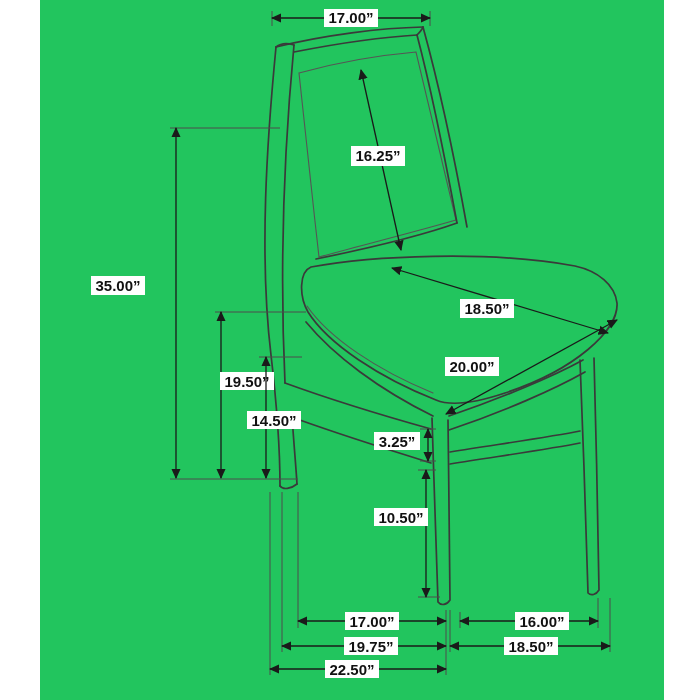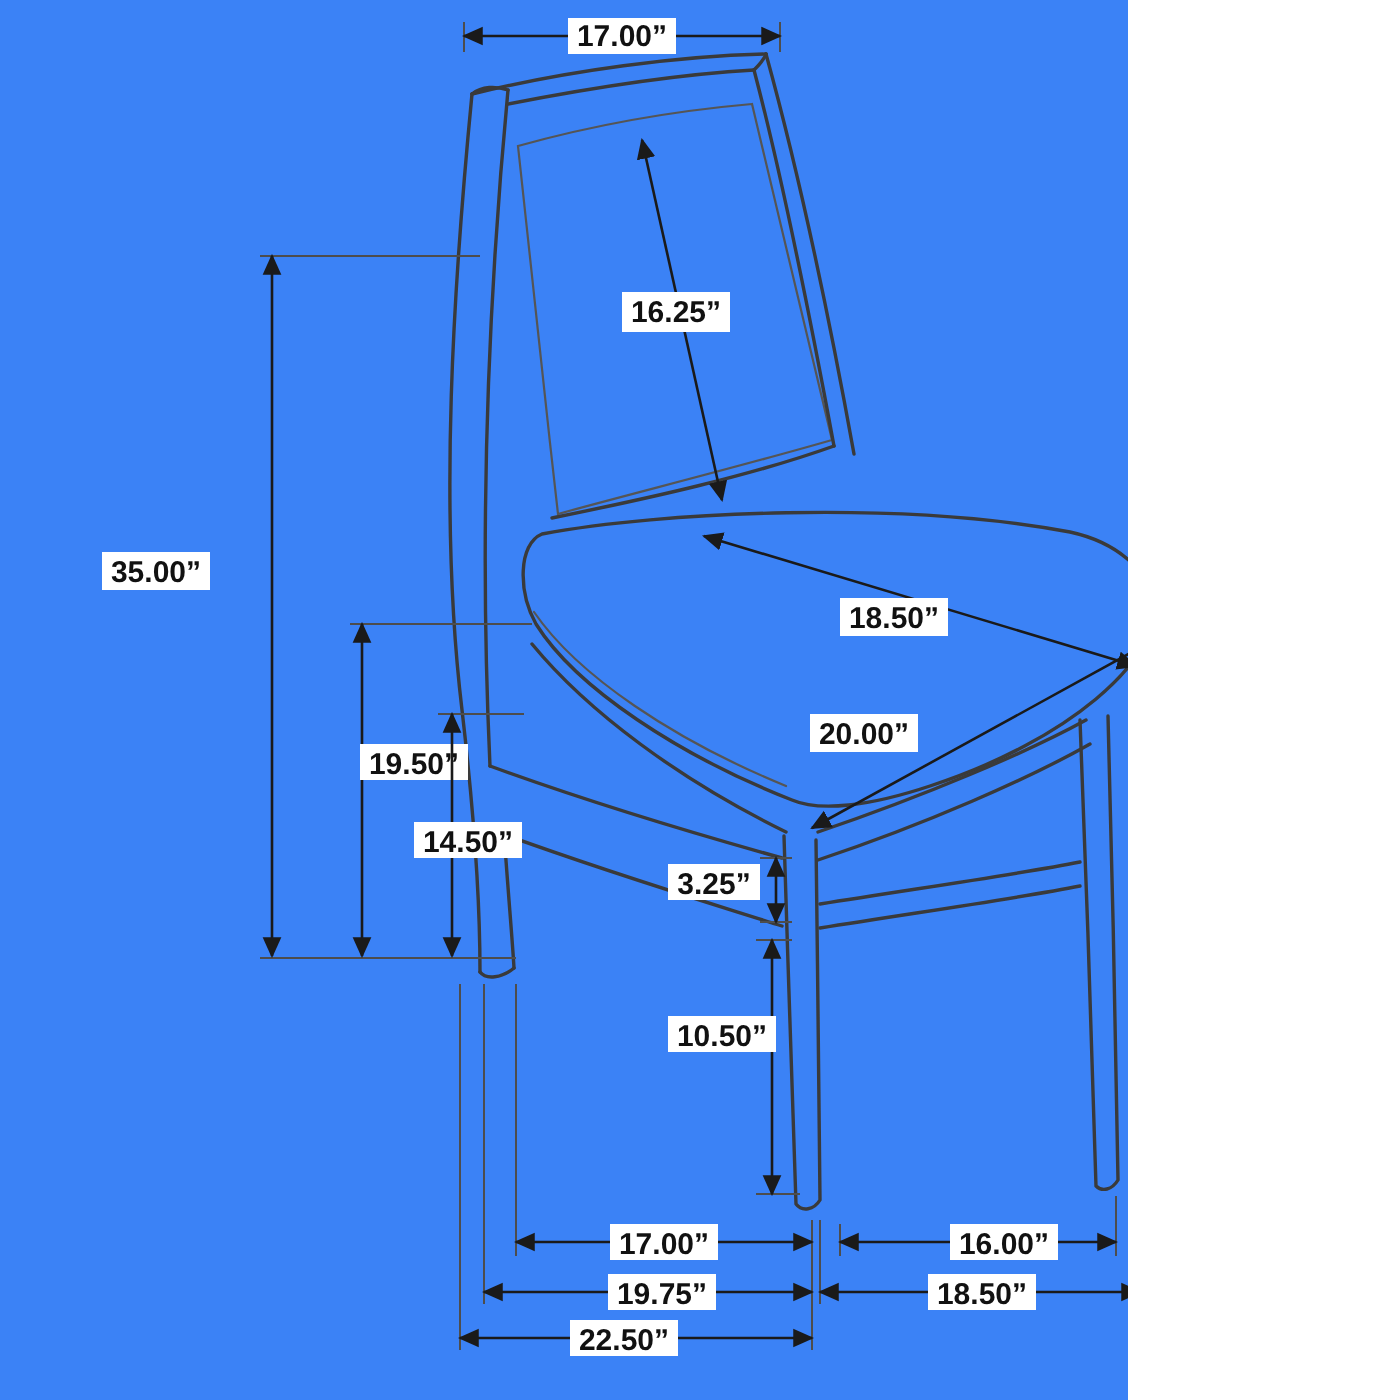--- a/index.html
+++ b/index.html
@@ -1,16 +1,16 @@
 <!DOCTYPE html>
 <html><head>
 <meta charset="utf-8">
 <style>
   html,body{margin:0;padding:0;background:#ffffff;}
-  .stage{width:564px;height:700px;position:relative;background:#3b82f6;font-family:"Liberation Sans",sans-serif;overflow:hidden;}
+  .stage{width:624px;height:700px;position:relative;background:#22c55e;font-family:"Liberation Sans",sans-serif;overflow:hidden;margin-left:40px;}
   .chair-line{fill:none;stroke:#3a3a3a;stroke-width:1.7;stroke-linecap:round;stroke-linejoin:round;}
   .chair-thin{fill:none;stroke:#555555;stroke-width:1.1;stroke-linecap:round;}
   .dim{stroke:#1a1a1a;stroke-width:1.3;fill:none;}
   .ext{stroke:#4d4d4d;stroke-width:1;fill:none;}
   .lblbg{fill:#ffffff;}
   .lbl{font:bold 15px "Liberation Sans",sans-serif;fill:#111111;text-anchor:middle;}
 </style>
 </head>
 <body>
 

